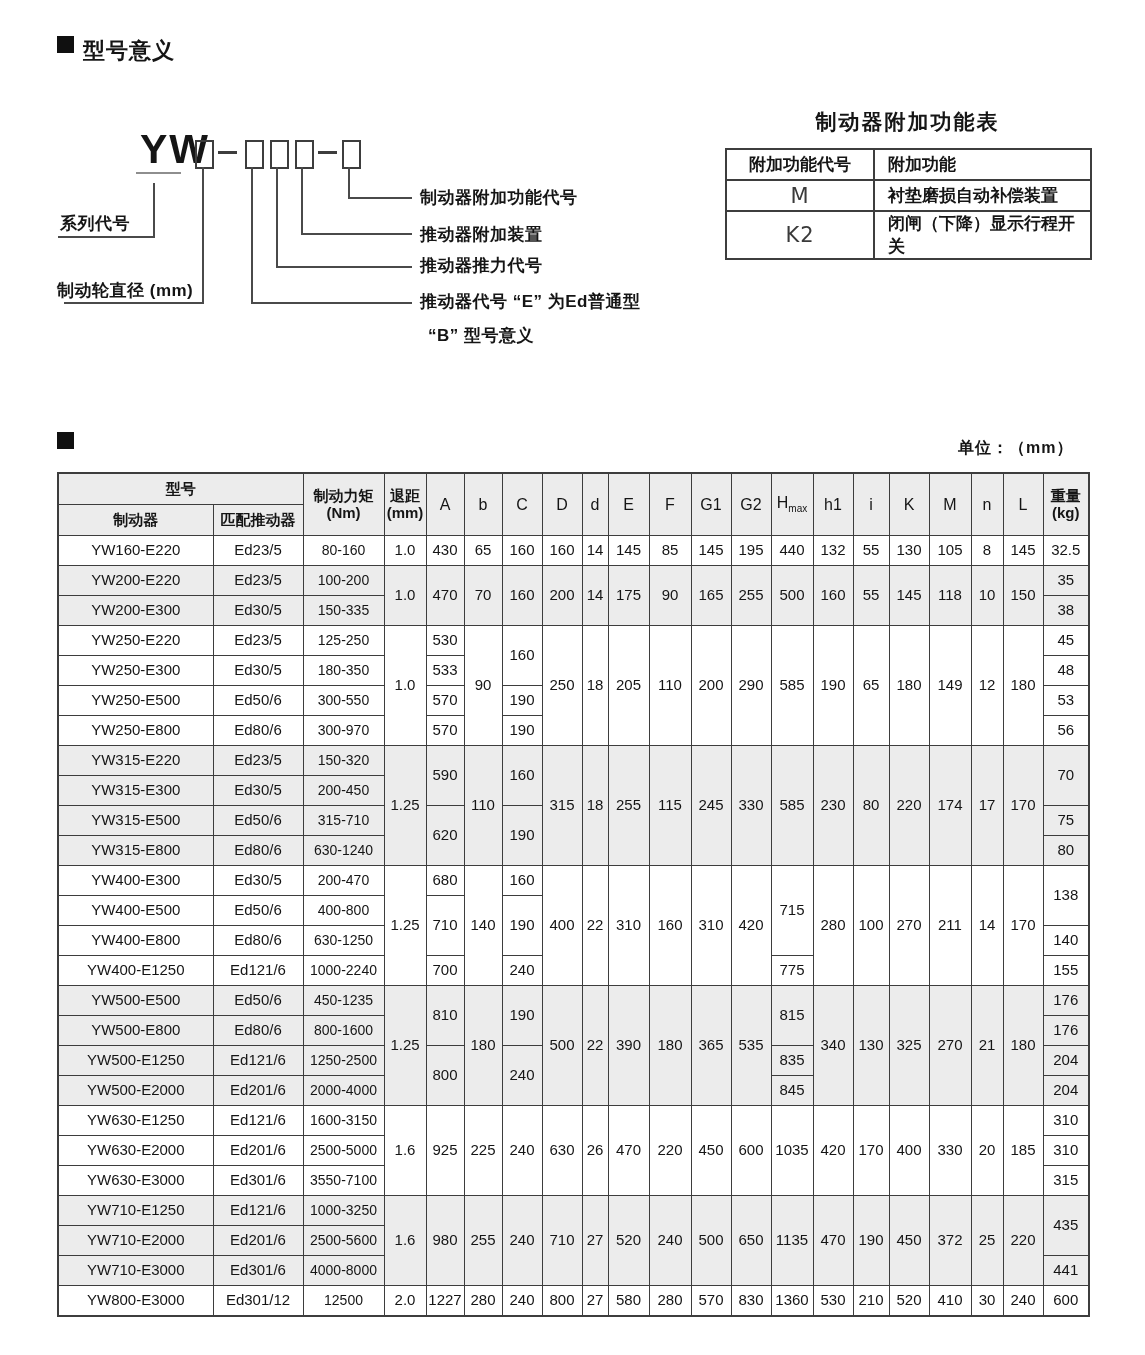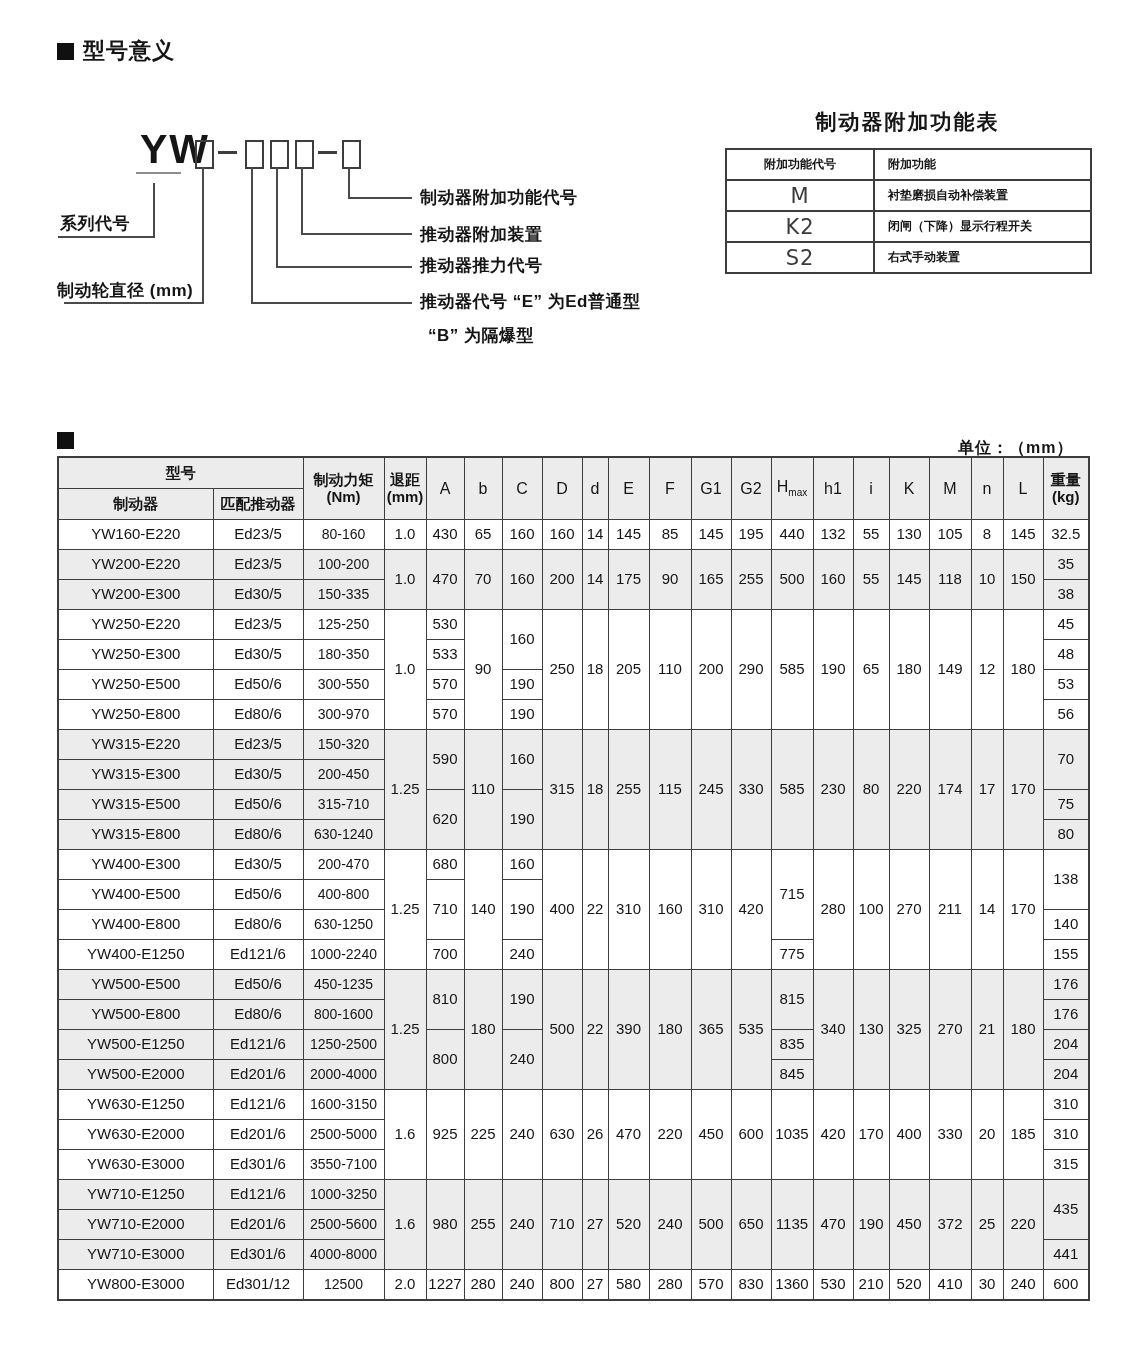--- a/index.html
+++ b/index.html
@@ -1,42 +1,42 @@
 <!DOCTYPE html>
 <html><head>
 <meta charset="utf-8">
 <style>
   html,body{margin:0;padding:0;background:#fff;}
   body{width:1145px;height:1355px;position:relative;overflow:hidden;
        font-family:"Liberation Sans","DejaVu Sans",sans-serif;color:#151515;}
   
-  .section-title{position:absolute;display:flex;align-items:center;gap:9px;
+  .section-title{position:absolute;display:flex;align-items:flex-start;gap:9px;
        font-size:22px;font-weight:700;letter-spacing:1px;}
   .bullet{width:17px;height:17px;background:#101010;display:inline-block;flex:0 0 auto;}
   .unit-label{position:absolute;font-size:16px;font-weight:700;letter-spacing:1px;}
   
   #diagram{position:absolute;left:0;top:0;width:720px;height:370px;}
   .yw{position:absolute;left:140px;top:126px;font-size:41px;font-weight:700;letter-spacing:2px;}
   .yw-underline{position:absolute;left:136px;top:172px;width:45px;border-top:2px solid #8e8e8e;}
   .mbox{position:absolute;width:15px;height:25px;border:2px solid #3d3d3d;top:140px;}
   .mdash{position:absolute;width:19px;border-top:3px solid #3d3d3d;top:151px;}
   .vl{position:absolute;width:0;border-left:2px solid #4a4a4a;}
   .hl{position:absolute;height:0;border-top:2px solid #4a4a4a;}
   .dlabel{position:absolute;font-size:17px;font-weight:700;white-space:nowrap;letter-spacing:0.5px;}
   
   .func-title{position:absolute;left:725px;top:108px;width:365px;text-align:center;
        font-size:21px;font-weight:700;letter-spacing:2px;}
   #func-table{position:absolute;left:725px;top:148px;width:365px;border-collapse:collapse;table-layout:fixed;}
   #func-table td{border:2px solid #3d3d3d;height:29px;text-align:center;
-       font-size:12px;font-weight:700;padding:0;}
+       font-size:17px;font-weight:700;padding:0;}
   #func-table td.fl{text-align:left;padding-left:13px;}
   #func-table td.code{font-weight:400;font-size:21px;color:#3a3a3a;
        font-family:"DejaVu Sans",sans-serif;letter-spacing:1px;}
   
-  #spec-table{position:absolute;left:57px;top:456px;width:1031px;
+  #spec-table{position:absolute;left:57px;top:472px;width:1031px;
        border-collapse:collapse;table-layout:fixed;border:2px solid #3d3d3d;}
   #spec-table td{border:1.5px solid #3d3d3d;text-align:center;vertical-align:middle;
        font-size:15px;padding:0 1px;height:29px;line-height:1.12;}
   #spec-head td{background:#ececec;font-weight:700;height:30px;font-size:15px;}
   #spec-head td.dim{font-weight:400;font-size:16px;}
   #spec-head sub{font-size:10px;}
   #spec-body td.tq{font-size:14px;}
   #spec-body tr.shade td{background:#ececec;}
 </style>
 </head>
@@ -76,45 +76,41 @@
 
   <div class="vl" style="left:348px;top:167px;height:31px;"></div>
   <div class="hl" style="left:348px;top:197px;width:64px;"></div>
 
   <div class="dlabel" style="left:60px;top:212px;">系列代号</div>
   <div class="dlabel" style="left:57px;top:279px;">制动轮直径 (mm)</div>
   <div class="dlabel" style="left:420px;top:186px;">制动器附加功能代号</div>
   <div class="dlabel" style="left:420px;top:223px;">推动器附加装置</div>
   <div class="dlabel" style="left:420px;top:254px;">推动器推力代号</div>
   <div class="dlabel" style="left:420px;top:290px;">推动器代号 “E” 为Ed普通型</div>
-  <div class="dlabel" style="left:428px;top:324px;">“B” 为隔爆型</div>
+  <div class="dlabel" style="left:428px;top:324px;">“B” 型号意义</div>
 </div>
 
 <div class="func-title">制动器附加功能表</div>
 <table id="func-table">
   <colgroup>
       <col style="width:148px;">
       <col style="width:217px;">
     </colgroup>
   <tbody id="func-body">
       <tr>
         <td>附加功能代号</td>
         <td class="fl">附加功能</td>
       </tr>
       <tr>
         <td class="code">M</td>
         <td class="fl">衬垫磨损自动补偿装置</td>
       </tr>
       <tr>
         <td class="code">K2</td>
         <td class="fl">闭闸（下降）显示行程开关</td>
-      </tr>
-      <tr>
-        <td class="code">S2</td>
-        <td class="fl">右式手动装置</td>
       </tr>
     </tbody>
 </table>
 
 <div class="section-title" style="left:57px;top:432px;">
   <span class="bullet"></span>
 </div>
 <div class="unit-label" style="left:958px;top:438px;">单位：（mm）</div>
 
 <table id="spec-table">

